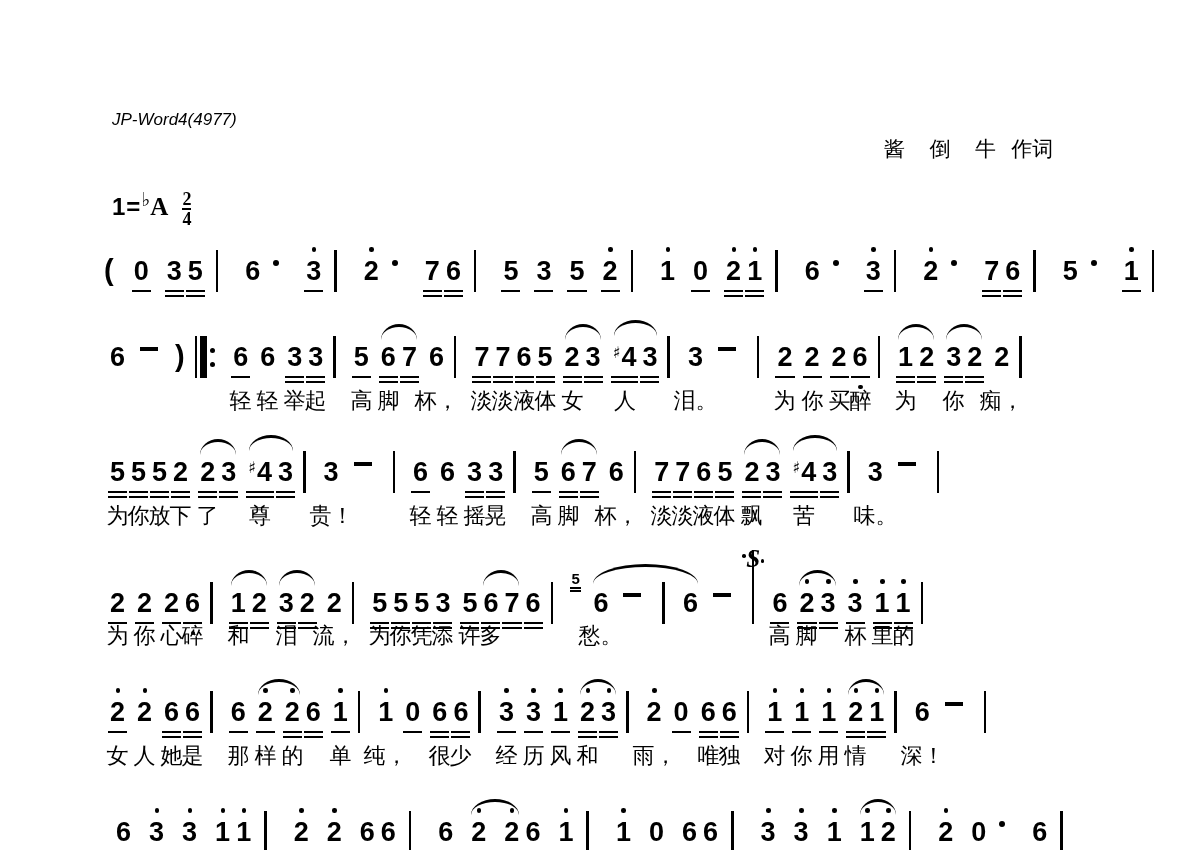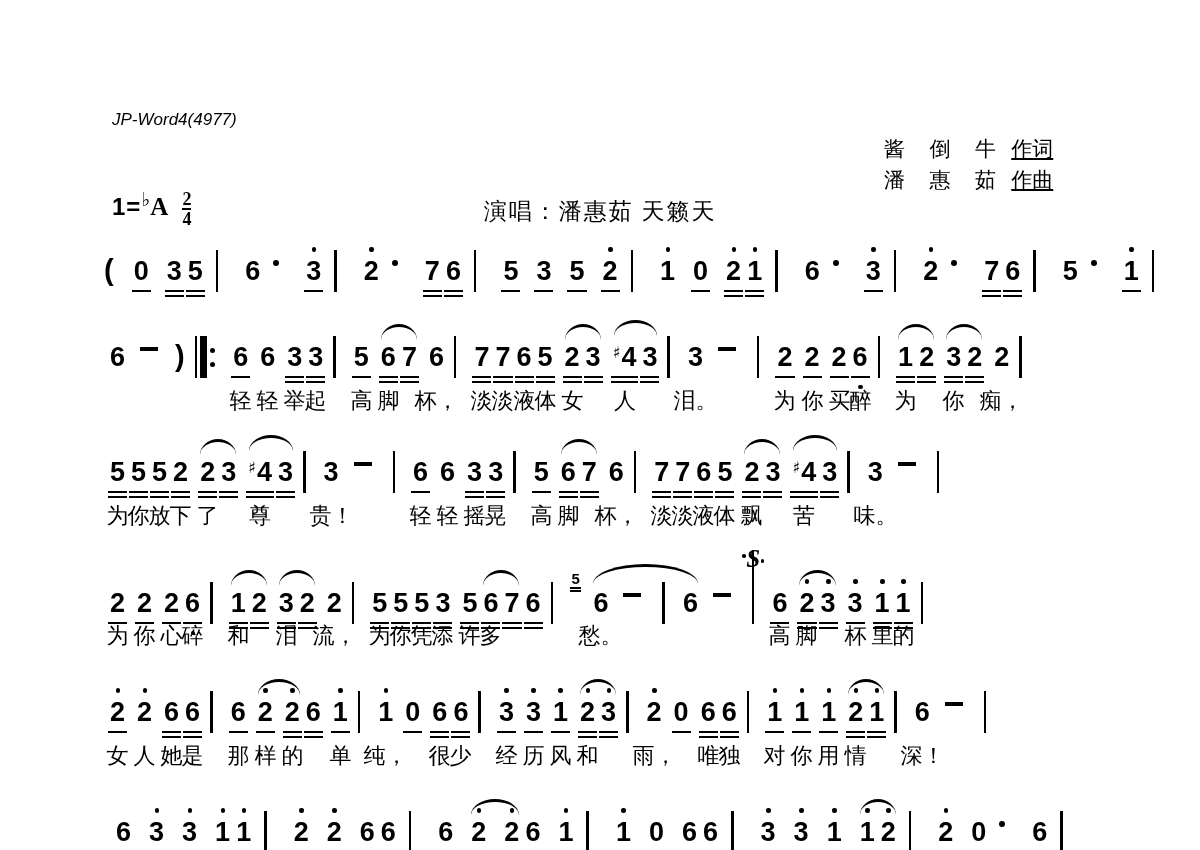--- a/index.html
+++ b/index.html
@@ -4,21 +4,21 @@
 <style>
   html,body{margin:0;padding:0;background:#fff;}
   #page{position:relative;width:1200px;height:850px;background:#ffffff;color:#000;
         overflow:hidden;font-family:"Liberation Serif",serif;}
   .watermark{position:absolute;left:112px;top:110px;font:italic 17px "Liberation Sans",sans-serif;}
   .title{position:absolute;left:0;right:0;top:92px;text-align:center;font-size:52px;
          font-weight:900;letter-spacing:3px;}
   .performer{position:absolute;left:0;right:0;top:196px;text-align:center;font-size:23px;letter-spacing:2px;}
   .credits{position:absolute;left:884px;top:134px;font-size:21px;line-height:31px;}
   .credit-name{display:inline-block;width:112px;text-align:justify;text-align-last:justify;}
-  .credit-role{margin-left:10px;text-decoration:underline;}
+  .credit-role{margin-left:10px;}
   .keysig{position:absolute;left:112px;top:188px;font-weight:bold;white-space:nowrap;}
   .kprefix{font:bold 24px "Liberation Sans",sans-serif;letter-spacing:1px;}
   .kflat{font:bold 19px "DejaVu Sans",sans-serif;vertical-align:9px;}
   .ktonic{font:bold 25px "Liberation Serif",serif;}
   .meter{display:inline-block;vertical-align:-10px;margin-left:10px;text-align:center;
          font:bold 18px "Liberation Serif",serif;line-height:17px;}
   .meter .num{display:block;}
   .meter .den{display:block;border-top:2px solid #000;padding-top:1px;}
 
   .sline{position:absolute;left:100px;width:1100px;height:92px;line-height:34px;white-space:nowrap;}
@@ -62,26 +62,21 @@
 </head>
 <body>
 
 <div id="page">
   <div class="watermark">JP-Word4(4977)</div>
   <div class="credits">
     <div>
       <span class="credit-name">酱倒牛</span>
       <span class="credit-role">作词</span>
     </div>
-    <div>
-      <span class="credit-name">潘惠茹</span>
-      <span class="credit-role">作曲</span>
-    </div>
   </div>
-  <div class="performer">演唱：潘惠茹 天籁天</div>
   <div class="keysig">
     <span class="kprefix">1=</span><span class="kflat">♭</span><span class="ktonic">A</span>
     <span class="meter"><span class="num">2</span><span class="den">4</span></span>
   </div>
   <div id="score">
       <div class="sline wide" style="top: 250px;"><span class="paren">(</span><span class="note"><span class="dg">0</span><i class="ul ua"></i></span><span class="note"><span class="dg">3</span><i class="ul ua"></i><i class="ul ub"></i></span><span class="note tight"><span class="dg">5</span><i class="ul ua"></i><i class="ul ub"></i></span><span class="bar"></span><span class="note"><span class="dg">6</span></span><span class="adot"></span><span class="note"><span class="dg">3</span><i class="hd"></i><i class="ul ua"></i></span><span class="bar"></span><span class="note"><span class="dg">2</span><i class="hd"></i></span><span class="adot"></span><span class="note"><span class="dg">7</span><i class="ul ua"></i><i class="ul ub"></i></span><span class="note tight"><span class="dg">6</span><i class="ul ua"></i><i class="ul ub"></i></span><span class="bar"></span><span class="note"><span class="dg">5</span><i class="ul ua"></i></span><span class="note"><span class="dg">3</span><i class="ul ua"></i></span><span class="note"><span class="dg">5</span><i class="ul ua"></i></span><span class="note"><span class="dg">2</span><i class="hd"></i><i class="ul ua"></i></span><span class="bar"></span><span class="note"><span class="dg">1</span><i class="hd"></i></span><span class="note"><span class="dg">0</span><i class="ul ua"></i></span><span class="note"><span class="dg">2</span><i class="hd"></i><i class="ul ua"></i><i class="ul ub"></i></span><span class="note tight"><span class="dg">1</span><i class="hd"></i><i class="ul ua"></i><i class="ul ub"></i></span><span class="bar"></span><span class="note"><span class="dg">6</span></span><span class="adot"></span><span class="note"><span class="dg">3</span><i class="hd"></i><i class="ul ua"></i></span><span class="bar"></span><span class="note"><span class="dg">2</span><i class="hd"></i></span><span class="adot"></span><span class="note"><span class="dg">7</span><i class="ul ua"></i><i class="ul ub"></i></span><span class="note tight"><span class="dg">6</span><i class="ul ua"></i><i class="ul ub"></i></span><span class="bar"></span><span class="note"><span class="dg">5</span></span><span class="adot"></span><span class="note"><span class="dg">1</span><i class="hd"></i><i class="ul ua"></i></span><span class="bar"></span></div>
       <div class="sline" style="top: 336px;"><span class="note"><span class="dg">6</span></span><span class="dash"></span><span class="paren">)</span><span class="rep">
           <i class="rthin"></i>
           <i class="rthick"></i>
           <span class="rcol">

